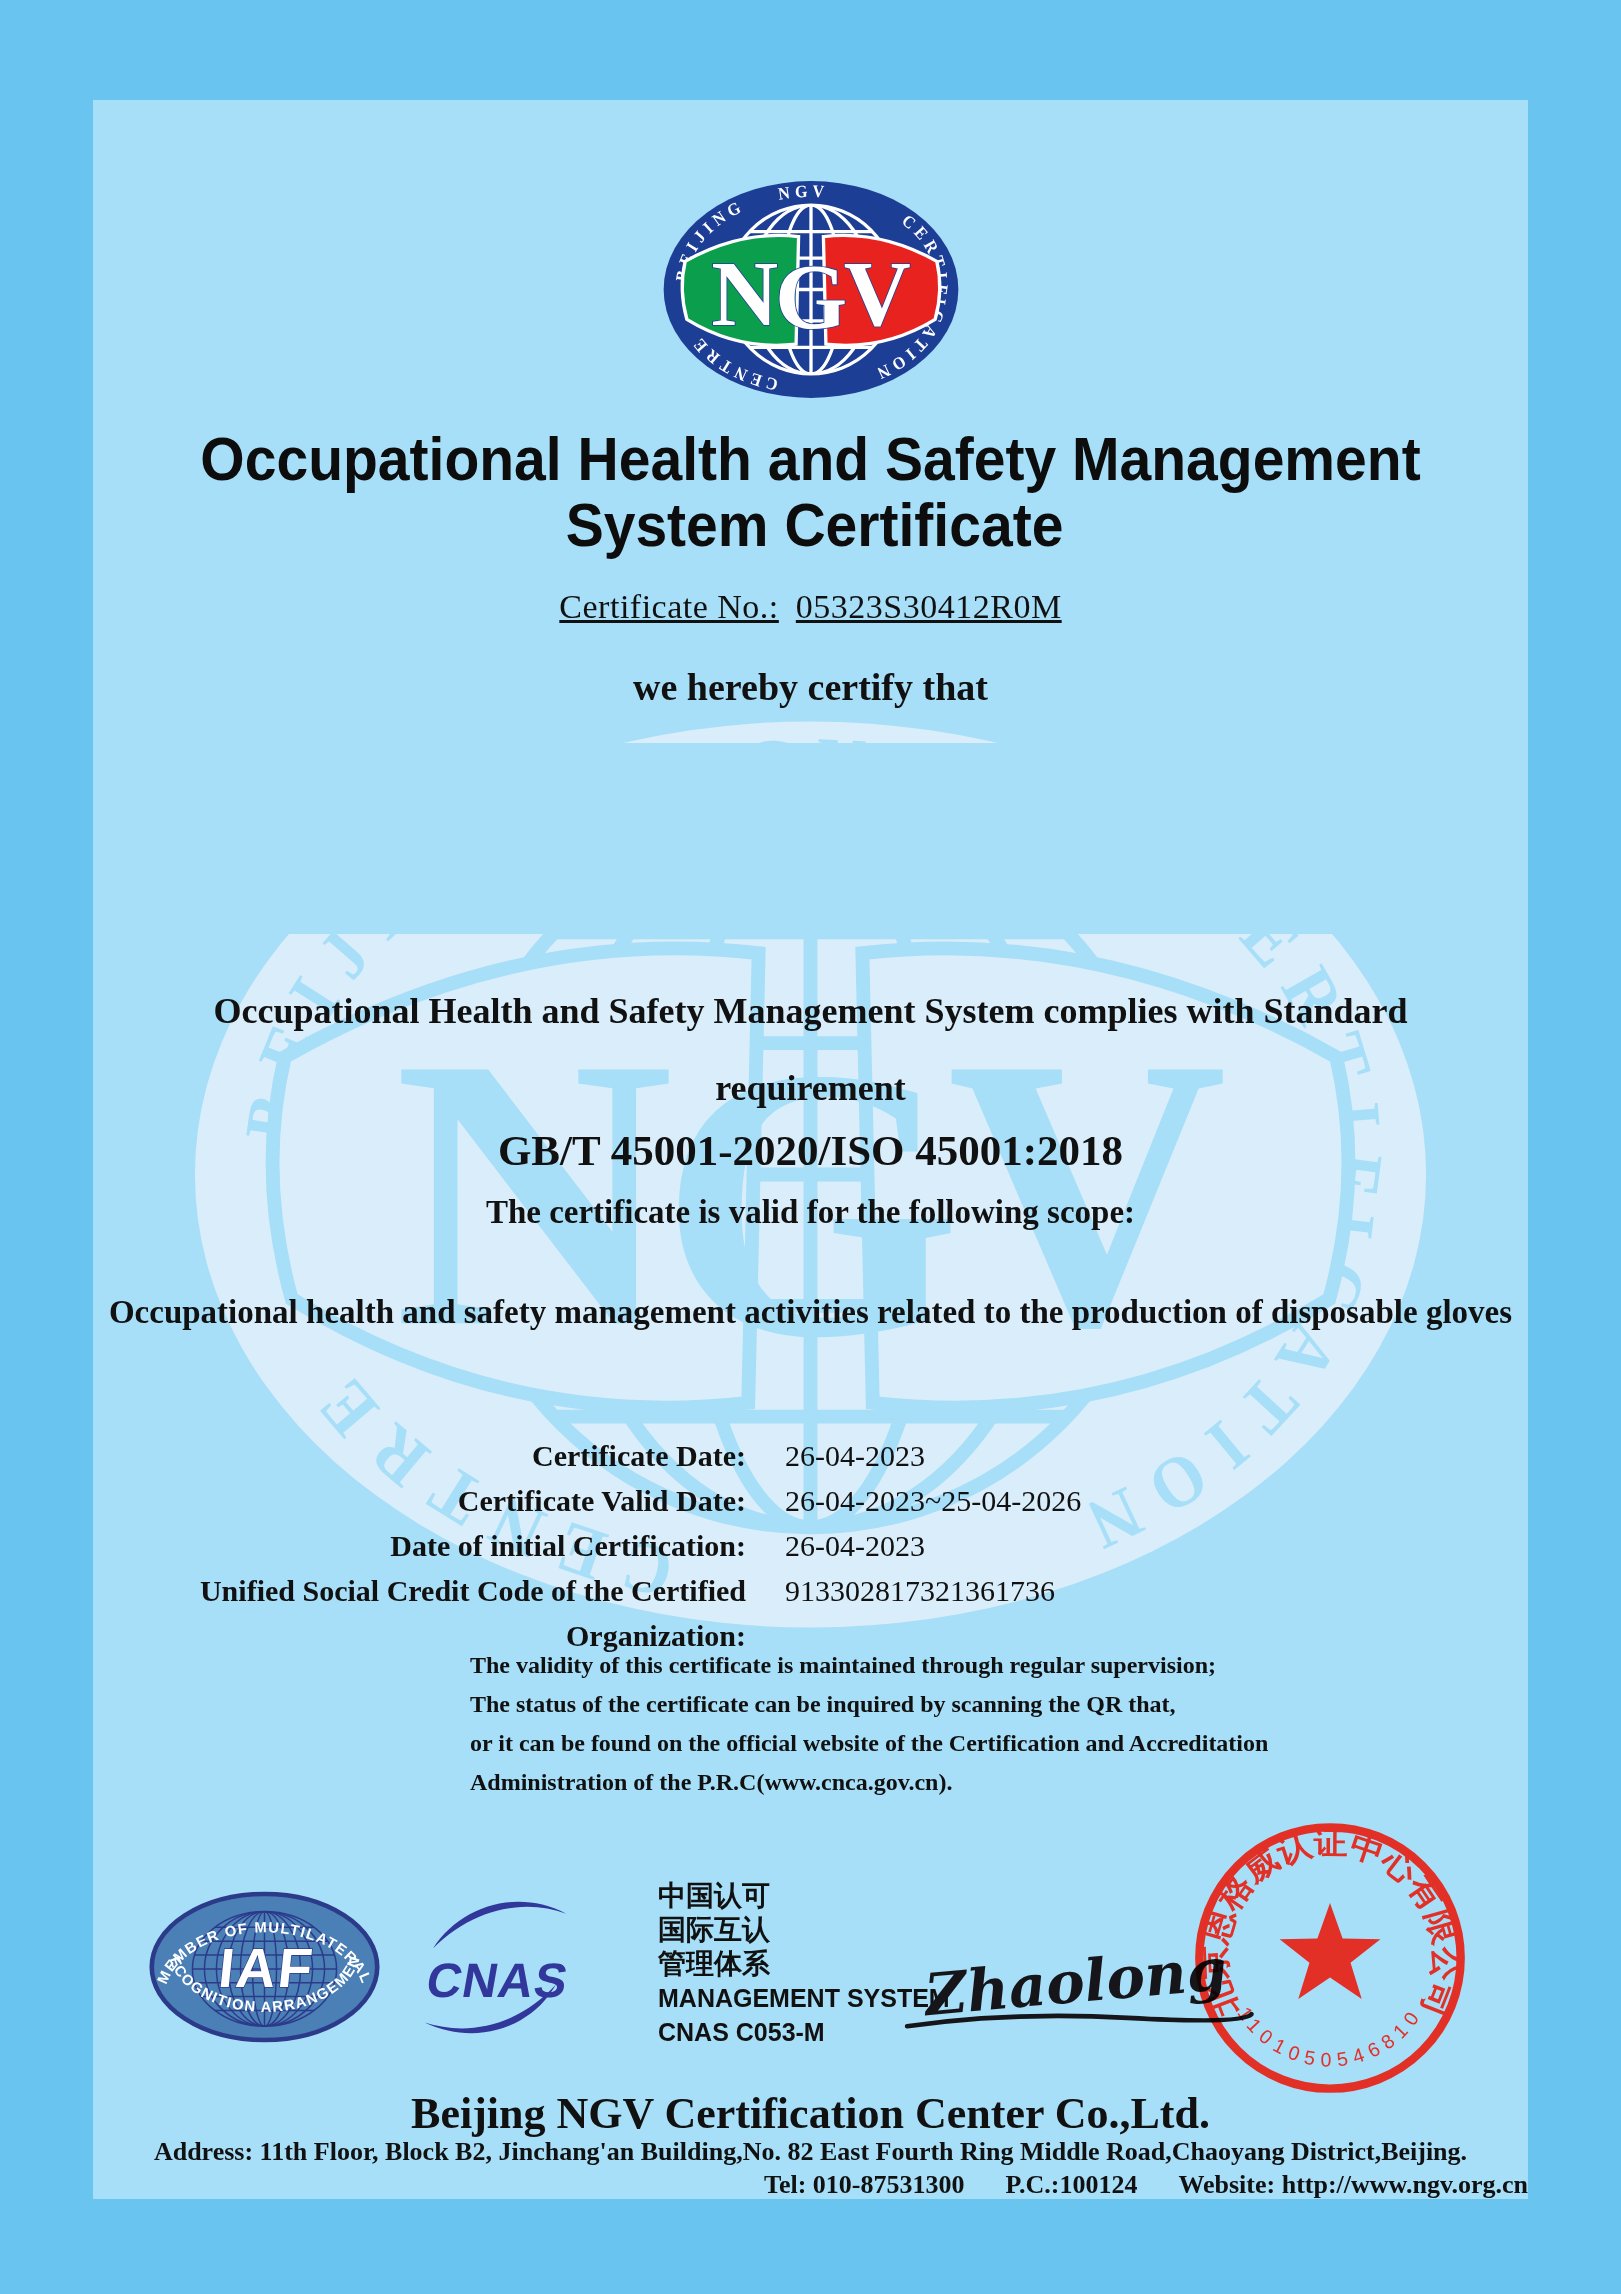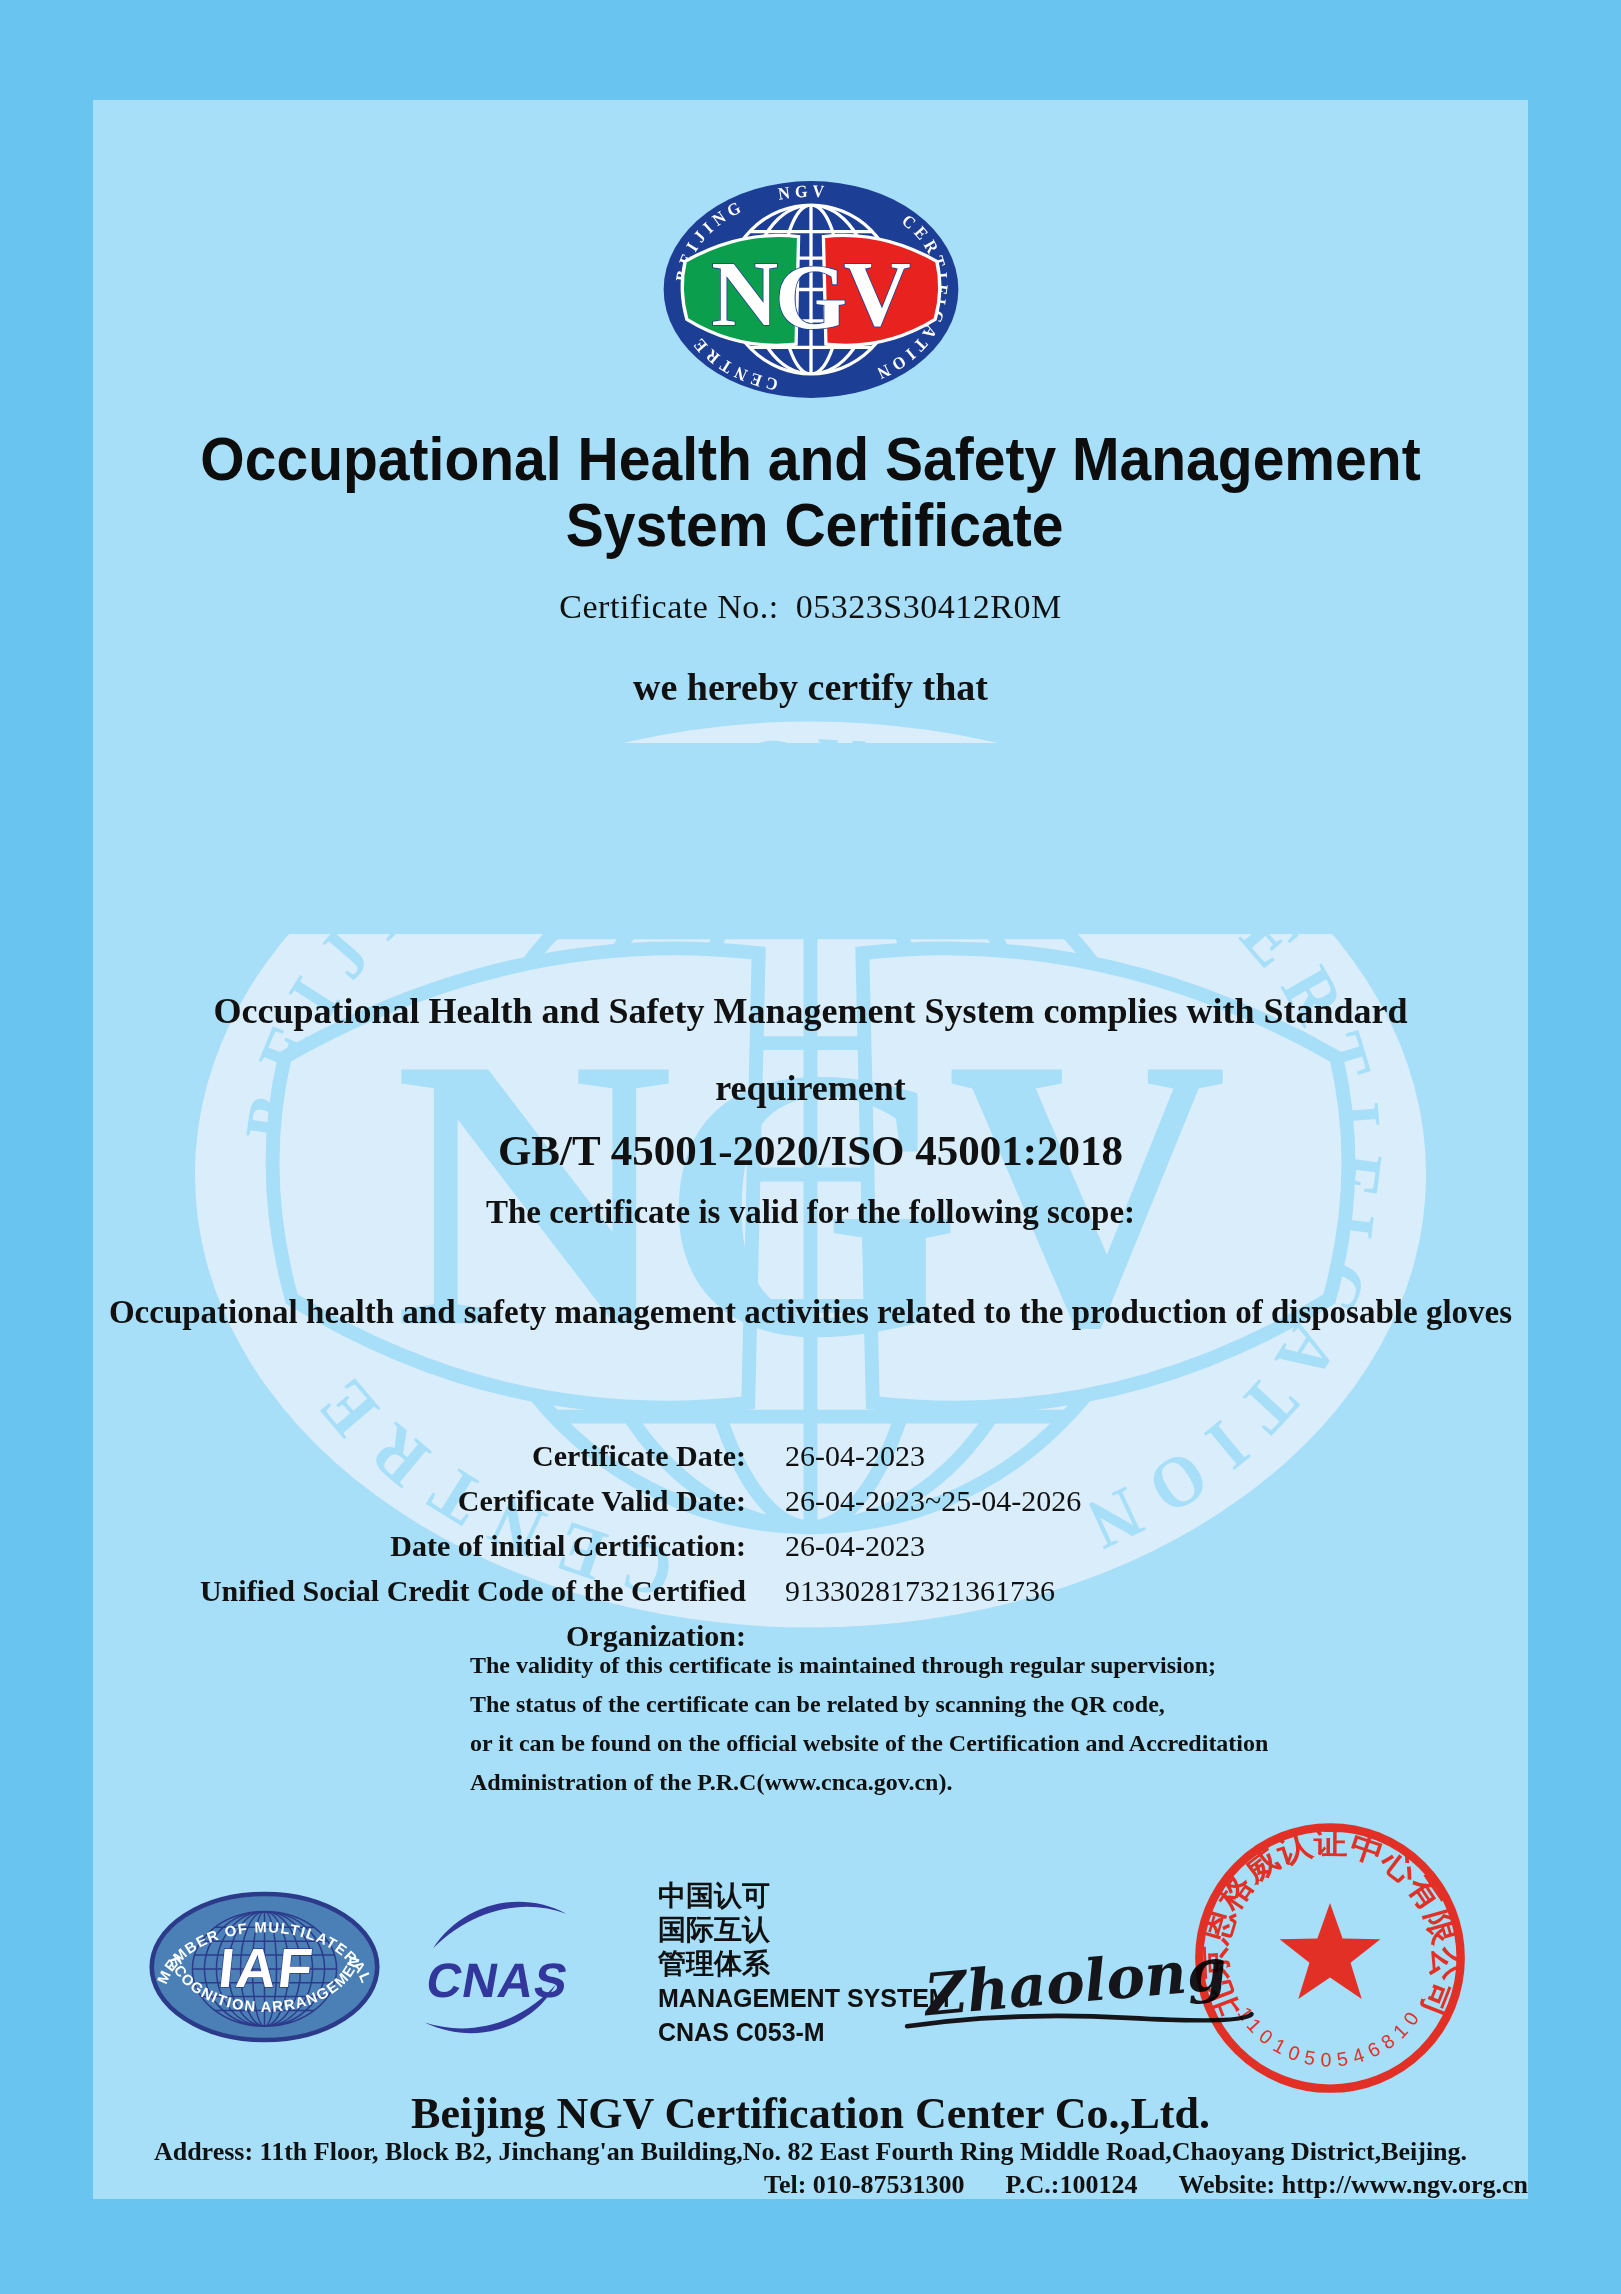--- a/index.html
+++ b/index.html
@@ -16,21 +16,21 @@
   }
   .abs{position:absolute;left:0;right:0;}
   .center{text-align:center;}
 
   
   .title-line{
     font-family:"Liberation Sans", sans-serif;
     font-weight:bold;font-size:62px;line-height:65px;color:#0d0d0d;
     transform:scaleX(.92);white-space:nowrap;text-align:center;
   }
-  .certno{font-size:34px;letter-spacing:0.5px;}
+  .certno{font-size:34px;letter-spacing:0.5px;text-decoration:underline;}
   .certno .val{margin-left:17px;}
   .hereby{font-weight:bold;font-size:38px;}
 
   
   .watermark{position:absolute;left:95px;top:618px;width:1245px;height:913px;z-index:0;}
   .redaction{position:absolute;left:0;top:643px;width:100%;height:191px;background:#a7def8;z-index:1;}
   .content-layer{position:relative;z-index:2;}
 
   
   .stmt{font-weight:bold;font-size:36px;white-space:nowrap;}
@@ -195,21 +195,21 @@
           <div class="dvalue">26-04-2023</div>
         </div>
         <div class="drow">
           <div class="dlabel">Unified Social Credit Code of the Certified Organization:</div>
           <div class="dvalue">913302817321361736</div>
         </div>
       </div>
 
       <div class="validity">
         <div>The validity of this certificate is maintained through regular supervision;</div>
-        <div>The status of the certificate can be related by scanning the QR code,</div>
+        <div>The status of the certificate can be inquired by scanning the QR that,</div>
         <div>or it can be found on the official website of the Certification and Accreditation</div>
         <div>Administration of the P.R.C(www.cnca.gov.cn).</div>
       </div>
 
       <svg class="iaf-logo" viewBox="0 0 250 165">
         <ellipse class="iaf-ring" cx="125" cy="82" rx="122" ry="79"></ellipse>
         <clipPath id="iafclip">
             <ellipse cx="125" cy="84" rx="78" ry="62"></ellipse>
           </clipPath>
         <ellipse class="iaf-grid" cx="125" cy="84" rx="78" ry="62"></ellipse>

